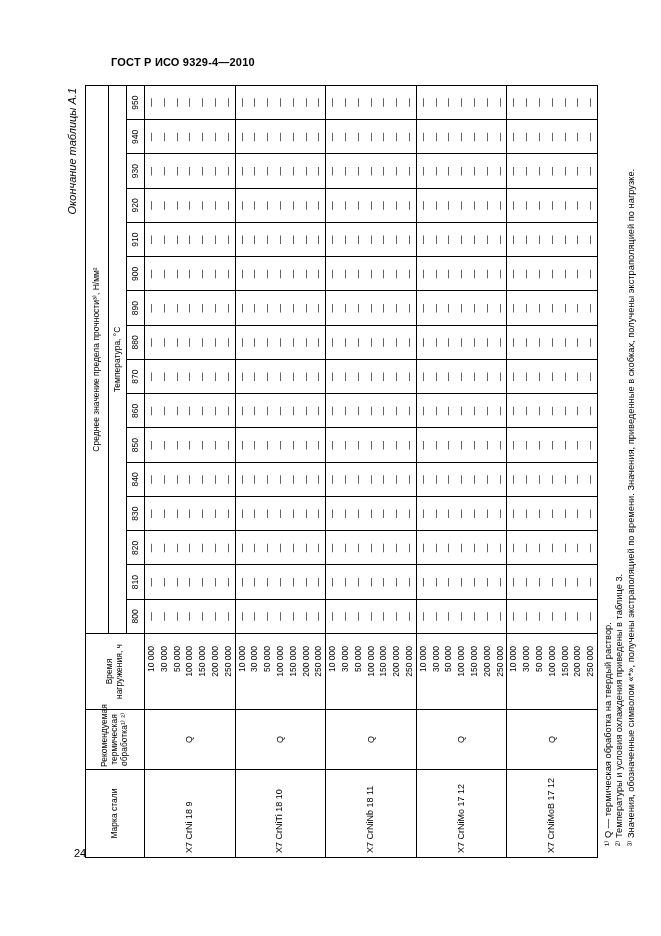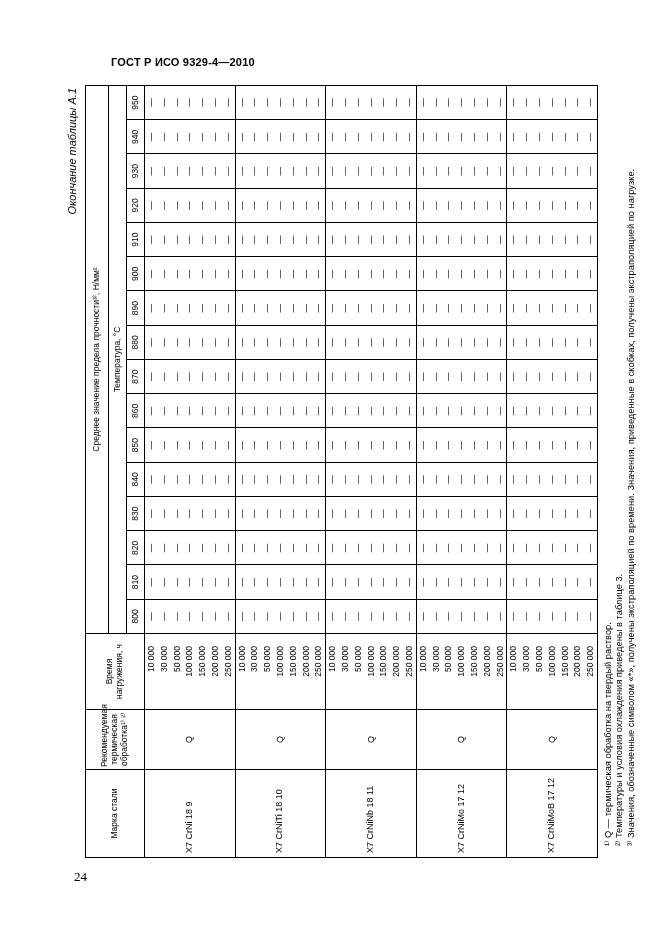--- a/index.html
+++ b/index.html
@@ -2,21 +2,21 @@
 <html><head>
 <meta charset="utf-8">
 <style>
   html,body{margin:0;padding:0;}
   body{
     width:661px;height:936px;position:relative;overflow:hidden;
     background:#ffffff;color:#000;
     font-family:"Liberation Sans","DejaVu Sans",sans-serif;
   }
   .doc-header{position:absolute;left:75px;top:56px;font-size:11px;font-weight:bold;letter-spacing:.2px;margin-left:36px;}
-  .page-number{position:absolute;left:74px;top:869px;font-size:13px;font-family:Liberation Serif, serif;}
+  .page-number{position:absolute;left:74px;top:847px;font-size:11px;}
 
   
   .rot{
     position:absolute;left:66px;top:858px;width:772px;height:584px;
     transform:rotate(-90deg);transform-origin:0 0;
   }
   .caption{font-size:11px;font-style:italic;text-align:right;height:16px;margin-bottom:3px;padding-right:2px;}
 
   table.tbl{border-collapse:collapse;table-layout:fixed;width:772px;border:1.5px solid #000;}
   .tbl th{border:1px solid #000;font-weight:normal;font-size:8.5px;line-height:1.15;

